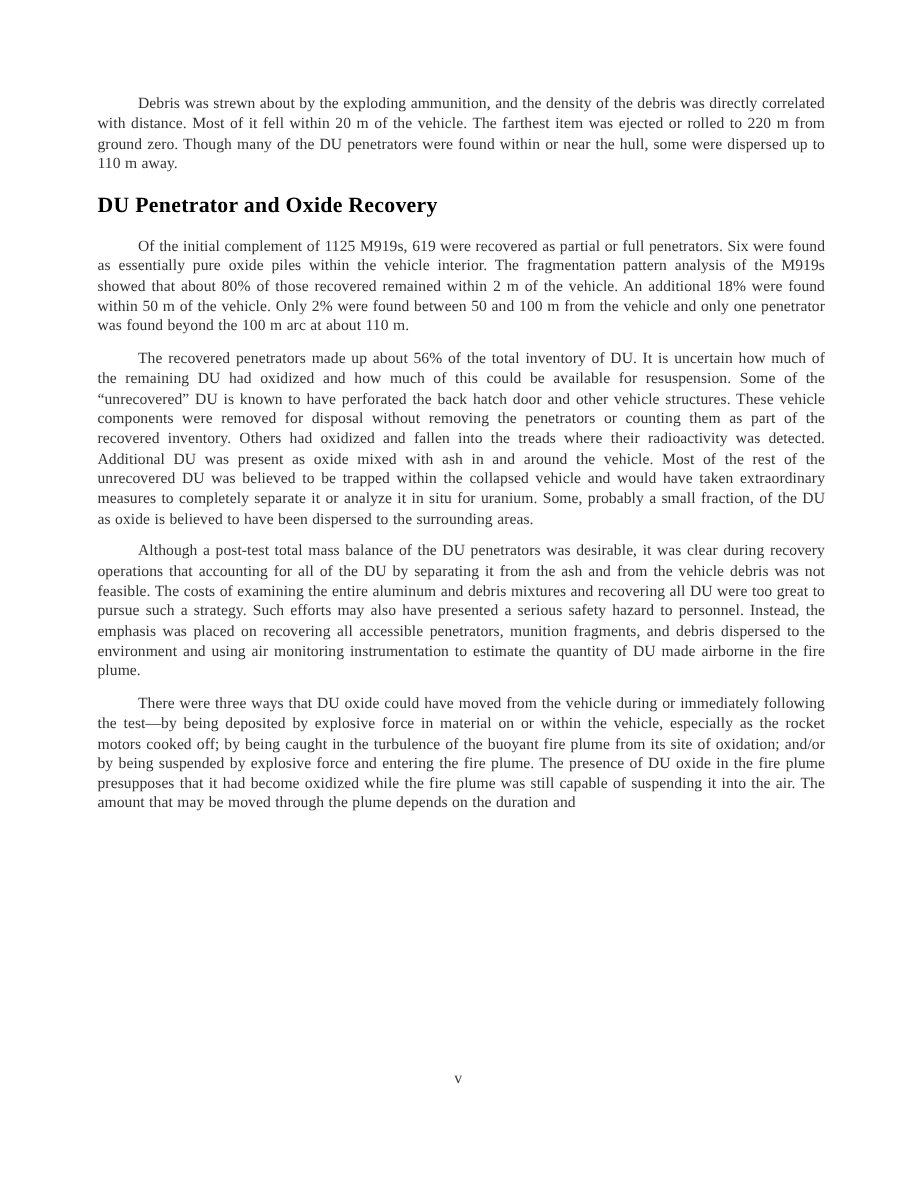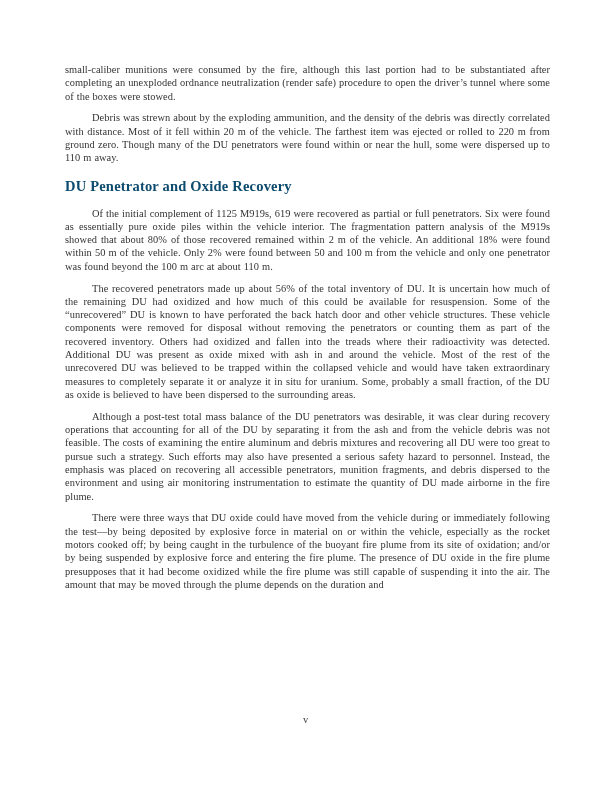--- a/index.html
+++ b/index.html
@@ -30,40 +30,39 @@
     letter-spacing: 0.05px;
     word-spacing: 0.3px;
   }
   .para.no-indent {
     text-indent: 0;
   }
   .section-heading {
     font-family: "Liberation Serif", serif;
     font-size: 14.5px;
     font-weight: bold;
-    color: #0c4a6e;
+    color: #000000;
     margin: 13px 0 12px 0;
     letter-spacing: 0.2px;
   }
   .page-number {
     position: absolute;
     left: 0;
     top: 714px;
     width: 611px;
     text-align: center;
     font-size: 10.5px;
     color: #3a3a3a;
   }
 </style>
 </head>
 <body>
 
 <div class="page-body">
 
-  <p class="para no-indent">small-caliber munitions were consumed by the fire, although this last portion had to be substantiated after completing an unexploded ordnance neutralization (render safe) procedure to open the driver’s tunnel where some of the boxes were stowed.</p>
 
   <p class="para">Debris was strewn about by the exploding ammunition, and the density of the debris was directly correlated with distance.  Most of it fell within 20 m of the vehicle.  The farthest item was ejected or rolled to 220 m from ground zero.  Though many of the DU penetrators were found within or near the hull, some were dispersed up to 110 m away.</p>
 
   <h2 class="section-heading">DU Penetrator and Oxide Recovery</h2>
 
   <p class="para">Of the initial complement of 1125 M919s, 619 were recovered as partial or full penetrators.  Six were found as essentially pure oxide piles within the vehicle interior.  The fragmentation pattern analysis of the M919s showed that about 80% of those recovered remained within 2 m of the vehicle.  An additional 18% were found within 50 m of the vehicle.  Only 2% were found between 50 and 100 m from the vehicle and only one penetrator was found beyond the 100 m arc at about 110 m.</p>
 
   <p class="para">The recovered penetrators made up about 56% of the total inventory of DU.  It is uncertain how much of the remaining DU had oxidized and how much of this could be available for resuspension.  Some of the “unrecovered” DU is known to have perforated the back hatch door and other vehicle structures.  These vehicle components were removed for disposal without removing the penetrators or counting them as part of the recovered inventory.  Others had oxidized and fallen into the treads where their radioactivity was detected.  Additional DU was present as oxide mixed with ash in and around the vehicle.  Most of the rest of the unrecovered DU was believed to be trapped within the collapsed vehicle and would have taken extraordinary measures to completely separate it or analyze it in situ for uranium.  Some, probably a small fraction, of the DU as oxide is believed to have been dispersed to the surrounding areas.</p>
 
   <p class="para">Although a post-test total mass balance of the DU penetrators was desirable, it was clear during recovery operations that accounting for all of the DU by separating it from the ash and from the vehicle debris was not feasible.  The costs of examining the entire aluminum and debris mixtures and recovering all DU were too great to pursue such a strategy.  Such efforts may also have presented a serious safety hazard to personnel.  Instead, the emphasis was placed on recovering all accessible penetrators, munition fragments, and debris dispersed to the environment and using air monitoring instrumentation to estimate the quantity of DU made airborne in the fire plume.</p>

